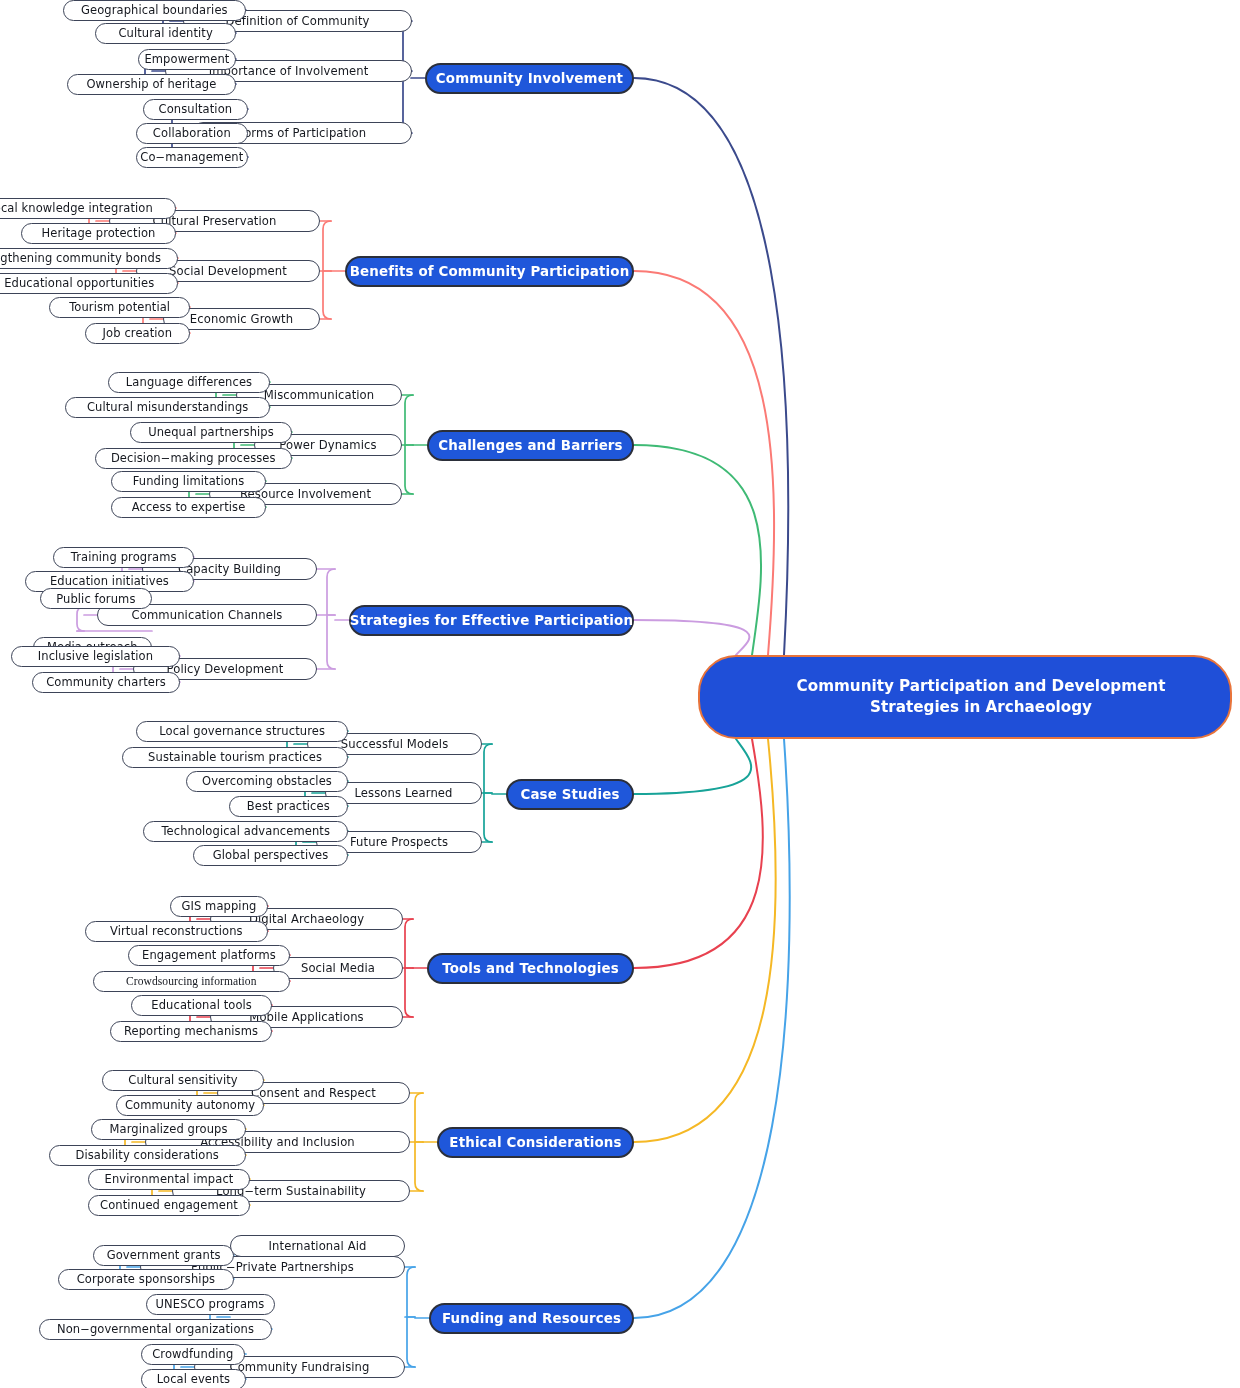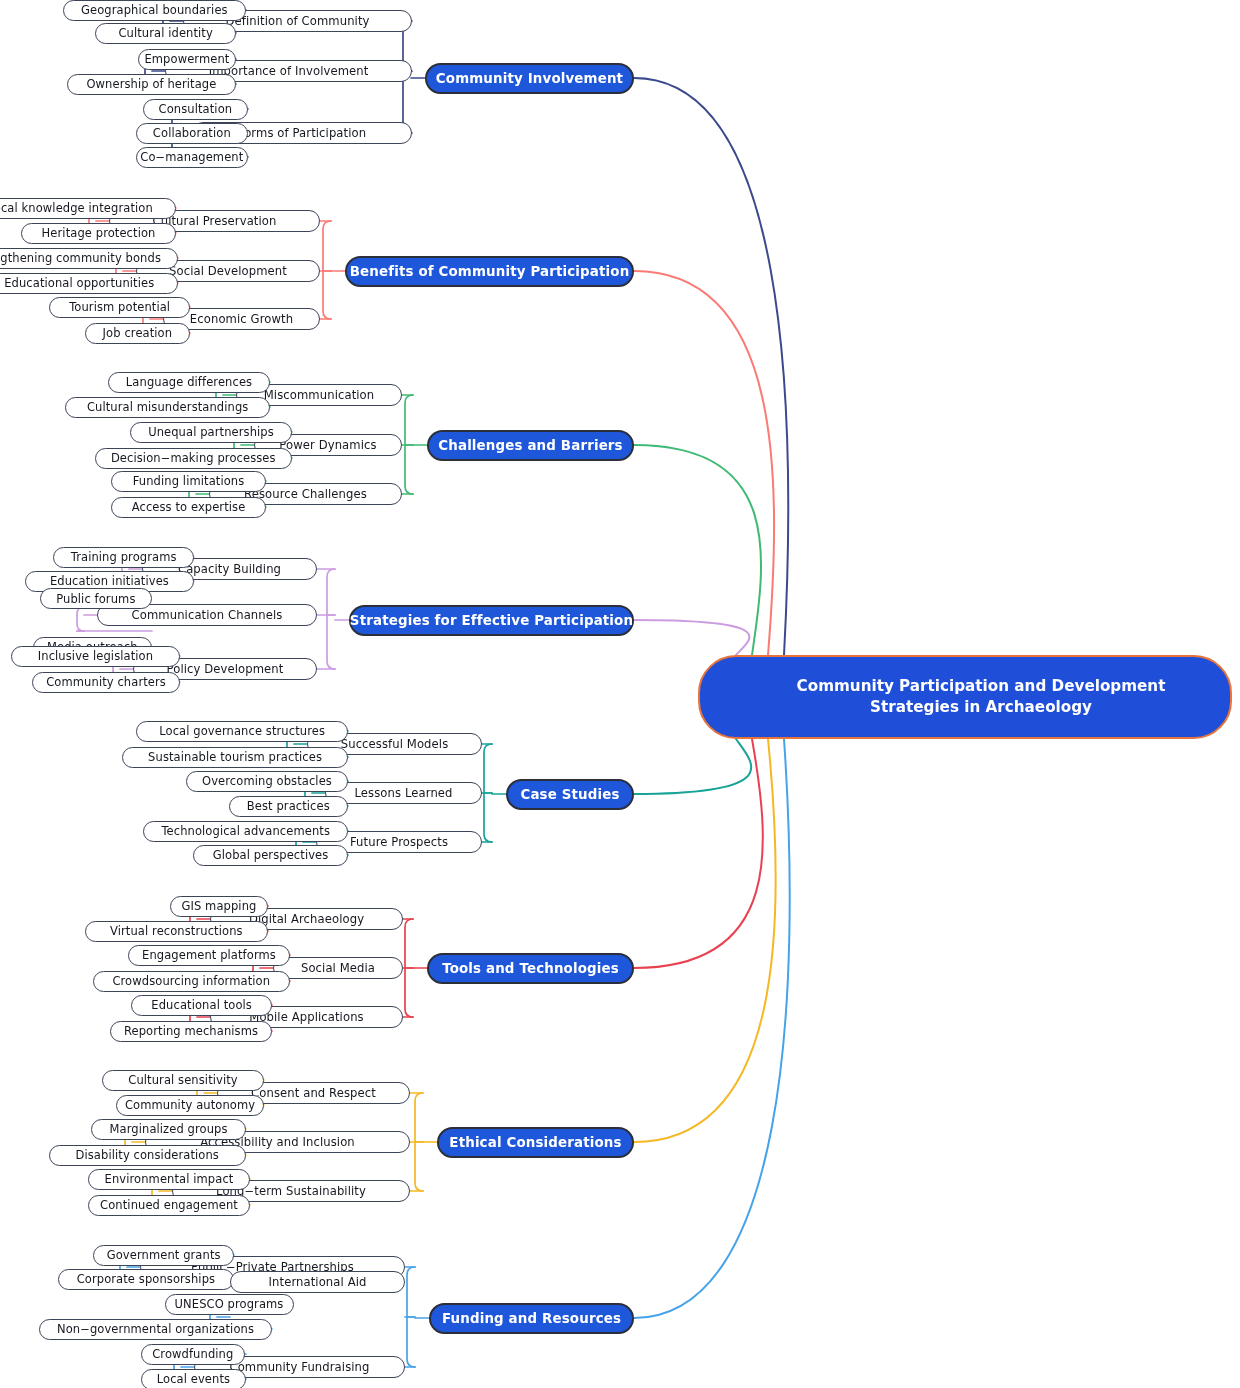--- a/index.html
+++ b/index.html
@@ -288,21 +288,21 @@
       <div class="node pill mid" style="left: 163px; width: 157px; top: 308px;">Economic Growth</div>
       <div class="node pill" style="left: 49.3px; width: 140.7px; top: 296.5px;">Tourism potential</div>
       <div class="node pill" style="left: 84.8px; width: 105.2px; top: 322.5px;">Job creation</div>
       <div class="node branch" style="left: 427px; width: 207px; top: 429.5px;">Challenges and Barriers</div>
       <div class="node pill mid" style="left: 236px; width: 166px; top: 384px;">Miscommunication</div>
       <div class="node pill" style="left: 108px; width: 162px; top: 371.5px;">Language differences</div>
       <div class="node pill" style="left: 65.4px; width: 204.6px; top: 396.5px;">Cultural misunderstandings</div>
       <div class="node pill mid" style="left: 254px; width: 148px; top: 434px;">Power Dynamics</div>
       <div class="node pill" style="left: 130px; width: 162px; top: 421.5px;">Unequal partnerships</div>
       <div class="node pill" style="left: 94.5px; width: 197.5px; top: 447.5px;">Decision−making processes</div>
-      <div class="node pill mid" style="left: 209px; width: 193px; top: 483px;">Resource Challenges</div>
+      <div class="node pill mid" style="left: 209px; width: 193px; top: 483px;">Resource Involvement</div>
       <div class="node pill" style="left: 111.1px; width: 154.9px; top: 470.5px;">Funding limitations</div>
       <div class="node pill" style="left: 111.1px; width: 154.9px; top: 496.5px;">Access to expertise</div>
       <div class="node branch" style="left: 349px; width: 285px; top: 604.5px;">Strategies for Effective Participation</div>
       <div class="node pill mid" style="left: 142px; width: 175px; top: 558px;">Capacity Building</div>
       <div class="node pill" style="left: 53.3px; width: 140.7px; top: 546.5px;">Training programs</div>
       <div class="node pill" style="left: 24.9px; width: 169.1px; top: 570.5px;">Education initiatives</div>
       <div class="node pill mid" style="left: 97px; width: 220px; top: 604px;">Communication Channels</div>
       <div class="node pill" style="left: 39.7px; width: 112.3px; top: 588px;">Public forums</div>
       <div class="node pill" style="left: 32.6px; width: 119.4px; top: 620.5px; margin-top: 16px;">Media outreach</div>
       <div class="node pill mid" style="left: 133px; width: 184px; top: 658px;">Policy Development</div>
@@ -317,38 +317,38 @@
       <div class="node pill" style="left: 228.6px; width: 119.4px; top: 795.5px;">Best practices</div>
       <div class="node pill mid" style="left: 316px; width: 166px; top: 831px;">Future Prospects</div>
       <div class="node pill" style="left: 143.4px; width: 204.6px; top: 820.5px;">Technological advancements</div>
       <div class="node pill" style="left: 193.1px; width: 154.9px; top: 844.5px;">Global perspectives</div>
       <div class="node branch" style="left: 427px; width: 207px; top: 952.5px;">Tools and Technologies</div>
       <div class="node pill mid" style="left: 210px; width: 193px; top: 908px;">Digital Archaeology</div>
       <div class="node pill" style="left: 169.9px; width: 98.1px; top: 895.5px;">GIS mapping</div>
       <div class="node pill" style="left: 84.7px; width: 183.3px; top: 920.5px;">Virtual reconstructions</div>
       <div class="node pill mid" style="left: 273px; width: 130px; top: 957px;">Social Media</div>
       <div class="node pill" style="left: 128px; width: 162px; top: 944.5px;">Engagement platforms</div>
-      <div class="node pill" style="left: 92.5px; width: 197.5px; top: 970.5px;">Crowdsourcing information</div>
+      <div class="node pill" style="left: 92.5px; width: 197.5px; top: 970.5px; font-family: Liberation Serif, serif;">Crowdsourcing information</div>
       <div class="node pill mid" style="left: 210px; width: 193px; top: 1006px;">Mobile Applications</div>
       <div class="node pill" style="left: 131.3px; width: 140.7px; top: 994.5px;">Educational tools</div>
       <div class="node pill" style="left: 110px; width: 162px; top: 1020.5px;">Reporting mechanisms</div>
       <div class="node branch" style="left: 437px; width: 197px; top: 1126.5px;">Ethical Considerations</div>
       <div class="node pill mid" style="left: 217px; width: 193px; top: 1082px;">Consent and Respect</div>
       <div class="node pill" style="left: 102px; width: 162px; top: 1069.5px;">Cultural sensitivity</div>
       <div class="node pill" style="left: 116.2px; width: 147.8px; top: 1094.5px;">Community autonomy</div>
       <div class="node pill mid" style="left: 145px; width: 265px; top: 1131px;">Accessibility and Inclusion</div>
       <div class="node pill" style="left: 91.1px; width: 154.9px; top: 1118.5px;">Marginalized groups</div>
       <div class="node pill" style="left: 48.5px; width: 197.5px; top: 1144.5px;">Disability considerations</div>
       <div class="node pill mid" style="left: 172px; width: 238px; top: 1180px;">Long−term Sustainability</div>
       <div class="node pill" style="left: 88px; width: 162px; top: 1168.5px;">Environmental impact</div>
       <div class="node pill" style="left: 88px; width: 162px; top: 1194.5px;">Continued engagement</div>
       <div class="node branch" style="left: 429px; width: 205px; top: 1302.5px;">Funding and Resources</div>
       <div class="node pill mid" style="left: 140px; width: 265px; top: 1256px;">Public−Private Partnerships</div>
       <div class="node pill" style="left: 93.3px; width: 140.7px; top: 1244.5px;">Government grants</div>
       <div class="node pill" style="left: 57.8px; width: 176.2px; top: 1268.5px;">Corporate sponsorships</div>
-      <div class="node pill mid" style="left: 230px; width: 175px; top: 1235px; margin-top: 36px;">International Aid</div>
-      <div class="node pill" style="left: 145.5px; width: 129px; top: 1293.5px; margin-left: 19px;">UNESCO programs</div>
+      <div class="node pill mid" style="left: 230px; width: 175px; top: 1235px;">International Aid</div>
+      <div class="node pill" style="left: 145.5px; width: 129px; top: 1293.5px;">UNESCO programs</div>
       <div class="node pill" style="left: 39px; width: 233px; top: 1318.5px;">Non−governmental organizations</div>
       <div class="node pill mid" style="left: 194px; width: 211px; top: 1356px;">Community Fundraising</div>
       <div class="node pill" style="left: 140.8px; width: 104px; top: 1343.5px;">Crowdfunding</div>
       <div class="node pill" style="left: 140.8px; width: 105.2px; top: 1368.5px;">Local events</div>
     </div>
 </div>
 
 </body></html>

